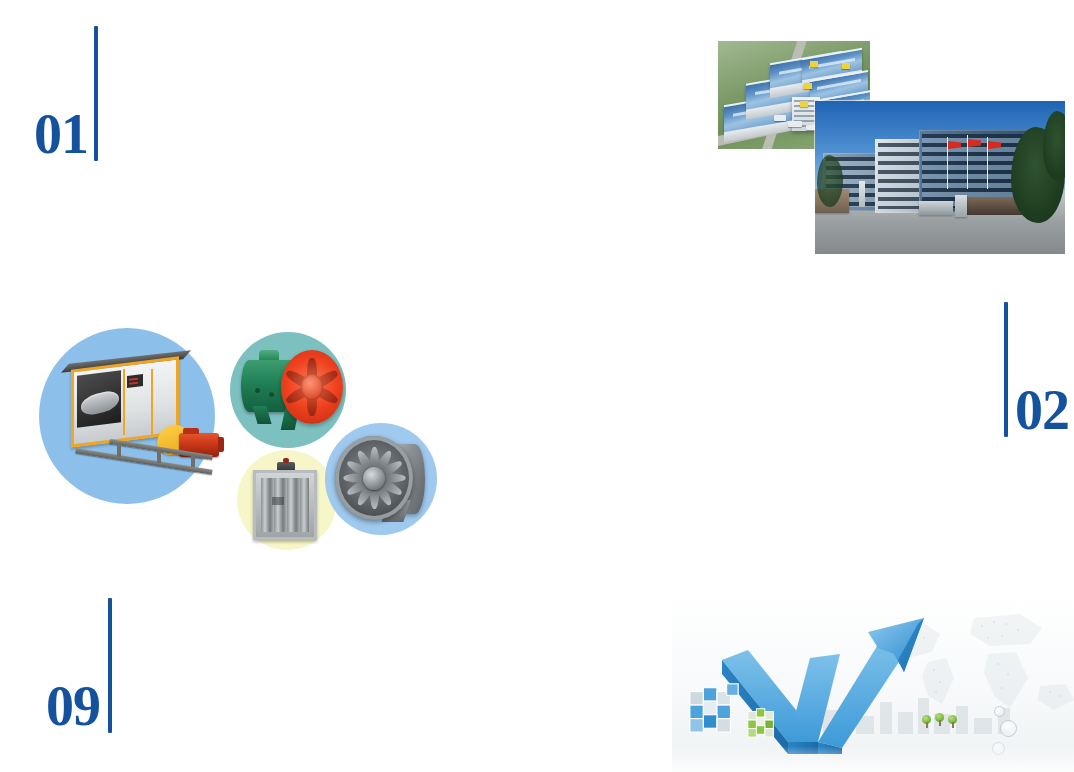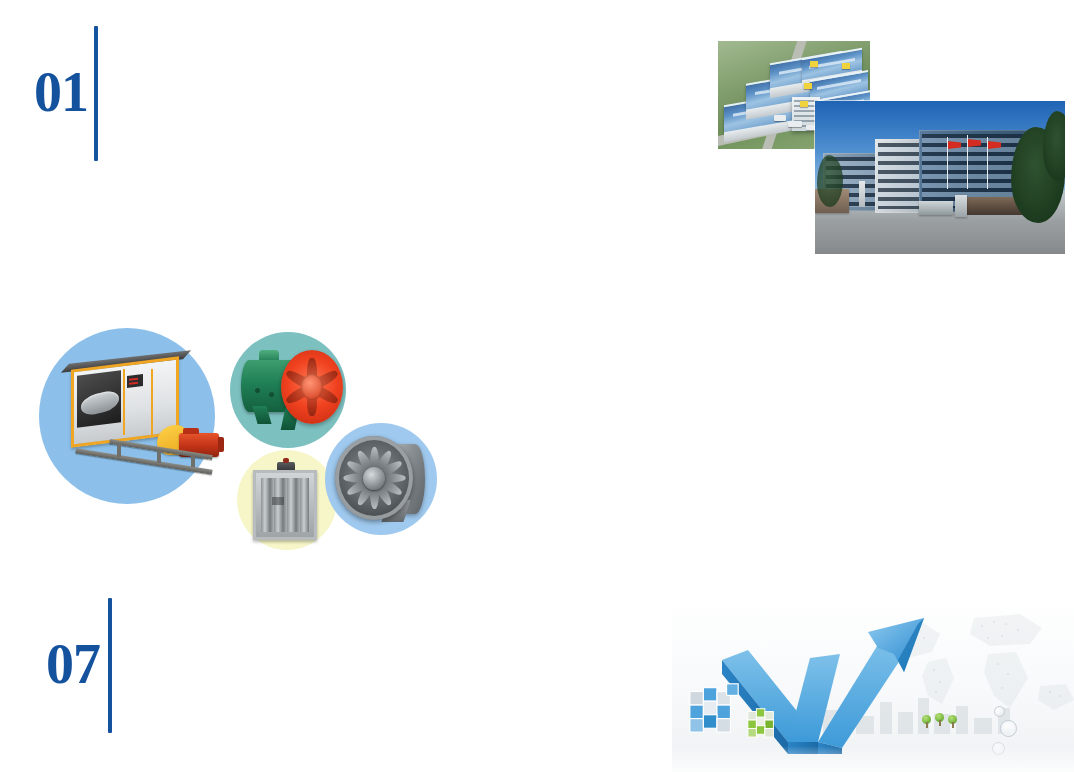--- a/index.html
+++ b/index.html
@@ -16,21 +16,21 @@
     width: 1074px;
     height: 772px;
     background: #ffffff;
     overflow: hidden;
   }
 
   
   .marker {
     position: absolute;
     display: flex;
-    align-items: center;
+    align-items: flex-end;
   }
   .marker-num {
     font-family: "Liberation Serif", serif;
     font-weight: bold;
     font-size: 56px;
     line-height: 54px;
     color: #15529e;
     letter-spacing: -1px;
     user-select: none;
   }
@@ -449,23 +449,27 @@
 </head>
 <body>
 
 <div id="page">
 
   <div class="marker" id="marker-01">
     <div class="marker-num">01</div>
     <div class="marker-rule"></div>
   </div>
 
+  <div class="marker" id="marker-02">
+    <div class="marker-rule"></div>
+    <div class="marker-num">02</div>
+  </div>
 
   <div class="marker" id="marker-03">
-    <div class="marker-num">07</div>
+    <div class="marker-num">09</div>
     <div class="marker-rule"></div>
   </div>
 
   <div class="media" id="factory-aerial">
     <div class="fa-ground"></div>
     <div class="fa-road r1"></div>
     <div class="fa-road r2"></div>
 
     <div class="fa-shed" style="left:6px;  top:58px; width:72px; height:26px;">
         <div class="ridge"></div>

